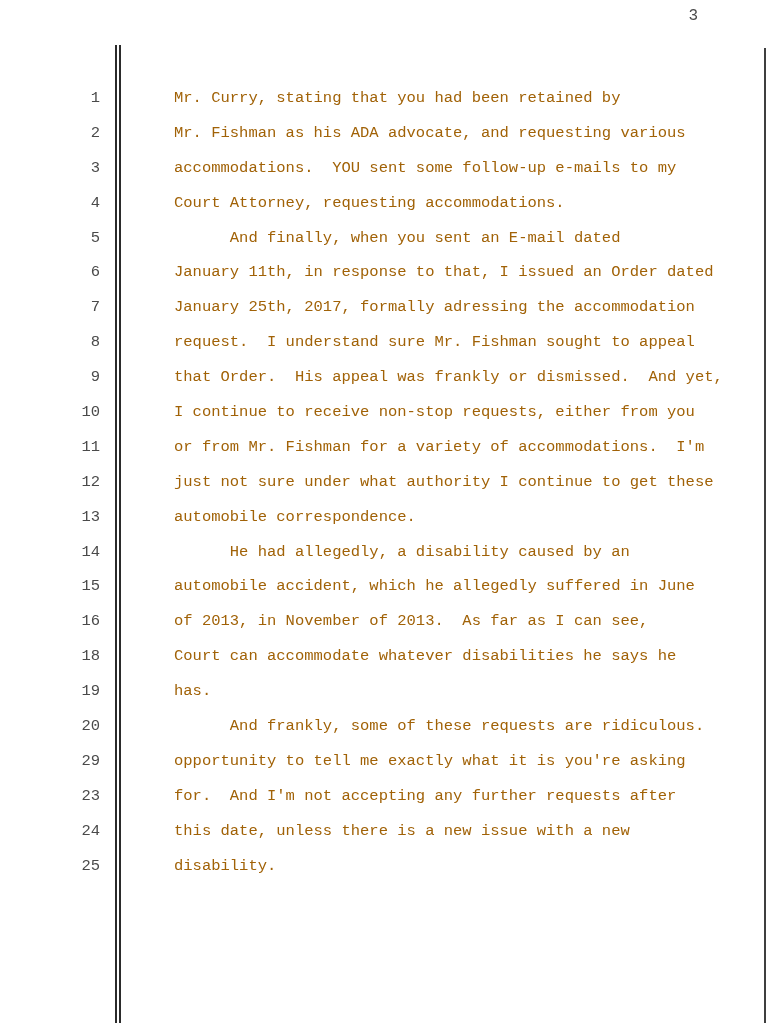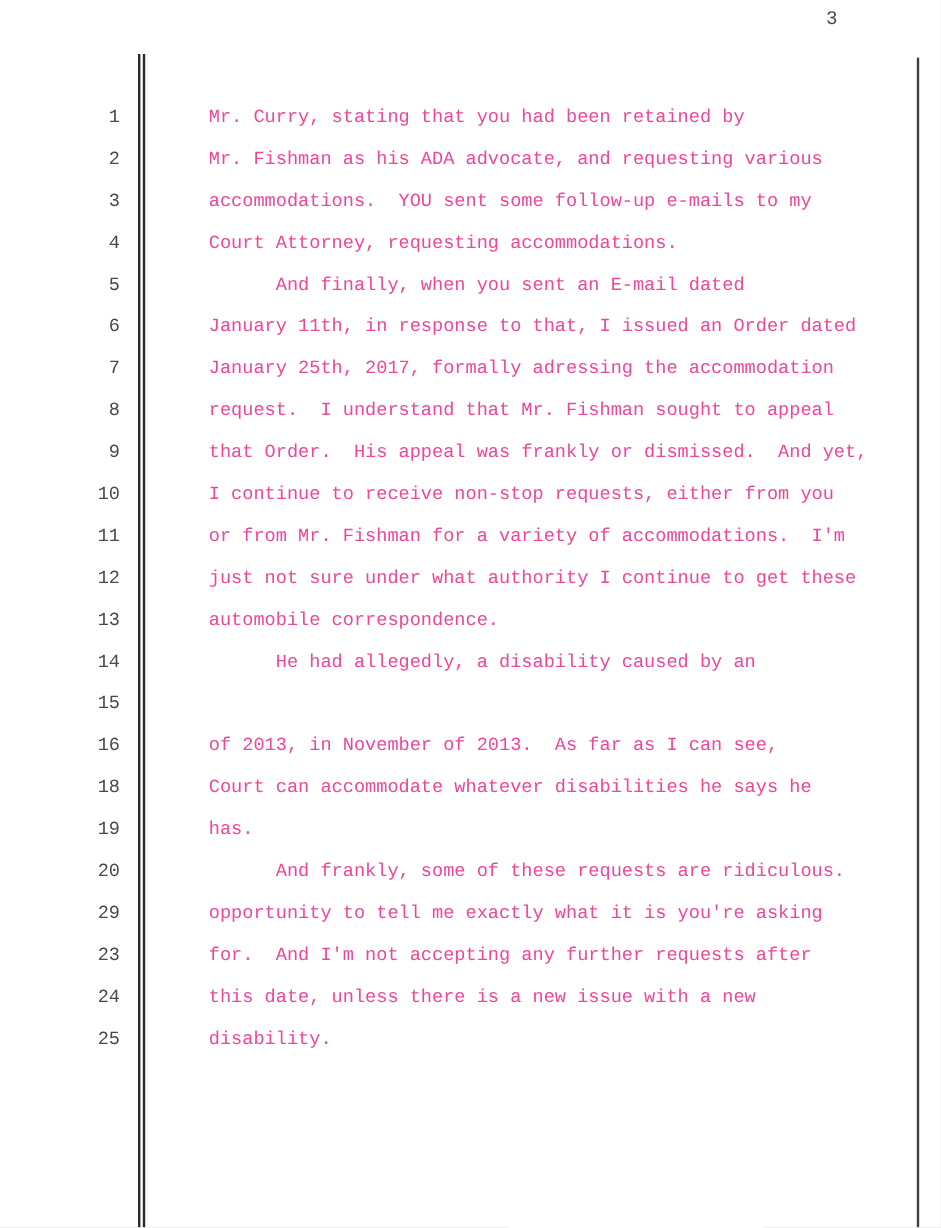--- a/index.html
+++ b/index.html
@@ -61,21 +61,21 @@
     font-size: 15.5px;
     line-height: 34.9px;
     color: #4a4a4a;
   }
   .txt {
     position: absolute;
     left: 174px;
     font-size: 15.5px;
     line-height: 34.9px;
     white-space: pre;
-    color: #ec4899;
+    color: #a16207;
   }
 </style>
 </head>
 <body>
 
 <div class="page">
   <div class="page-number">3</div>
   <div class="rule-left"></div>
   <div class="rule-right"></div>
 
@@ -103,21 +103,21 @@
     <div class="row">
       <span class="num">6</span>
       <span class="txt">January 11th, in response to that, I issued an Order dated</span>
     </div>
     <div class="row">
       <span class="num">7</span>
       <span class="txt">January 25th, 2017, formally adressing the accommodation</span>
     </div>
     <div class="row">
       <span class="num">8</span>
-      <span class="txt">request.  I understand that Mr. Fishman sought to appeal</span>
+      <span class="txt">request.  I understand sure Mr. Fishman sought to appeal</span>
     </div>
     <div class="row">
       <span class="num">9</span>
       <span class="txt">that Order.  His appeal was frankly or dismissed.  And yet,</span>
     </div>
     <div class="row">
       <span class="num">10</span>
       <span class="txt">I continue to receive non-stop requests, either from you</span>
     </div>
     <div class="row">
@@ -131,20 +131,21 @@
     <div class="row">
       <span class="num">13</span>
       <span class="txt">automobile correspondence.</span>
     </div>
     <div class="row">
       <span class="num">14</span>
       <span class="txt">      He had allegedly, a disability caused by an</span>
     </div>
     <div class="row">
       <span class="num">15</span>
+      <span class="txt">automobile accident, which he allegedly suffered in June</span>
     </div>
     <div class="row">
       <span class="num">16</span>
       <span class="txt">of 2013, in November of 2013.  As far as I can see,</span>
     </div>
     <div class="row">
       <span class="num">18</span>
       <span class="txt">Court can accommodate whatever disabilities he says he</span>
     </div>
     <div class="row">

